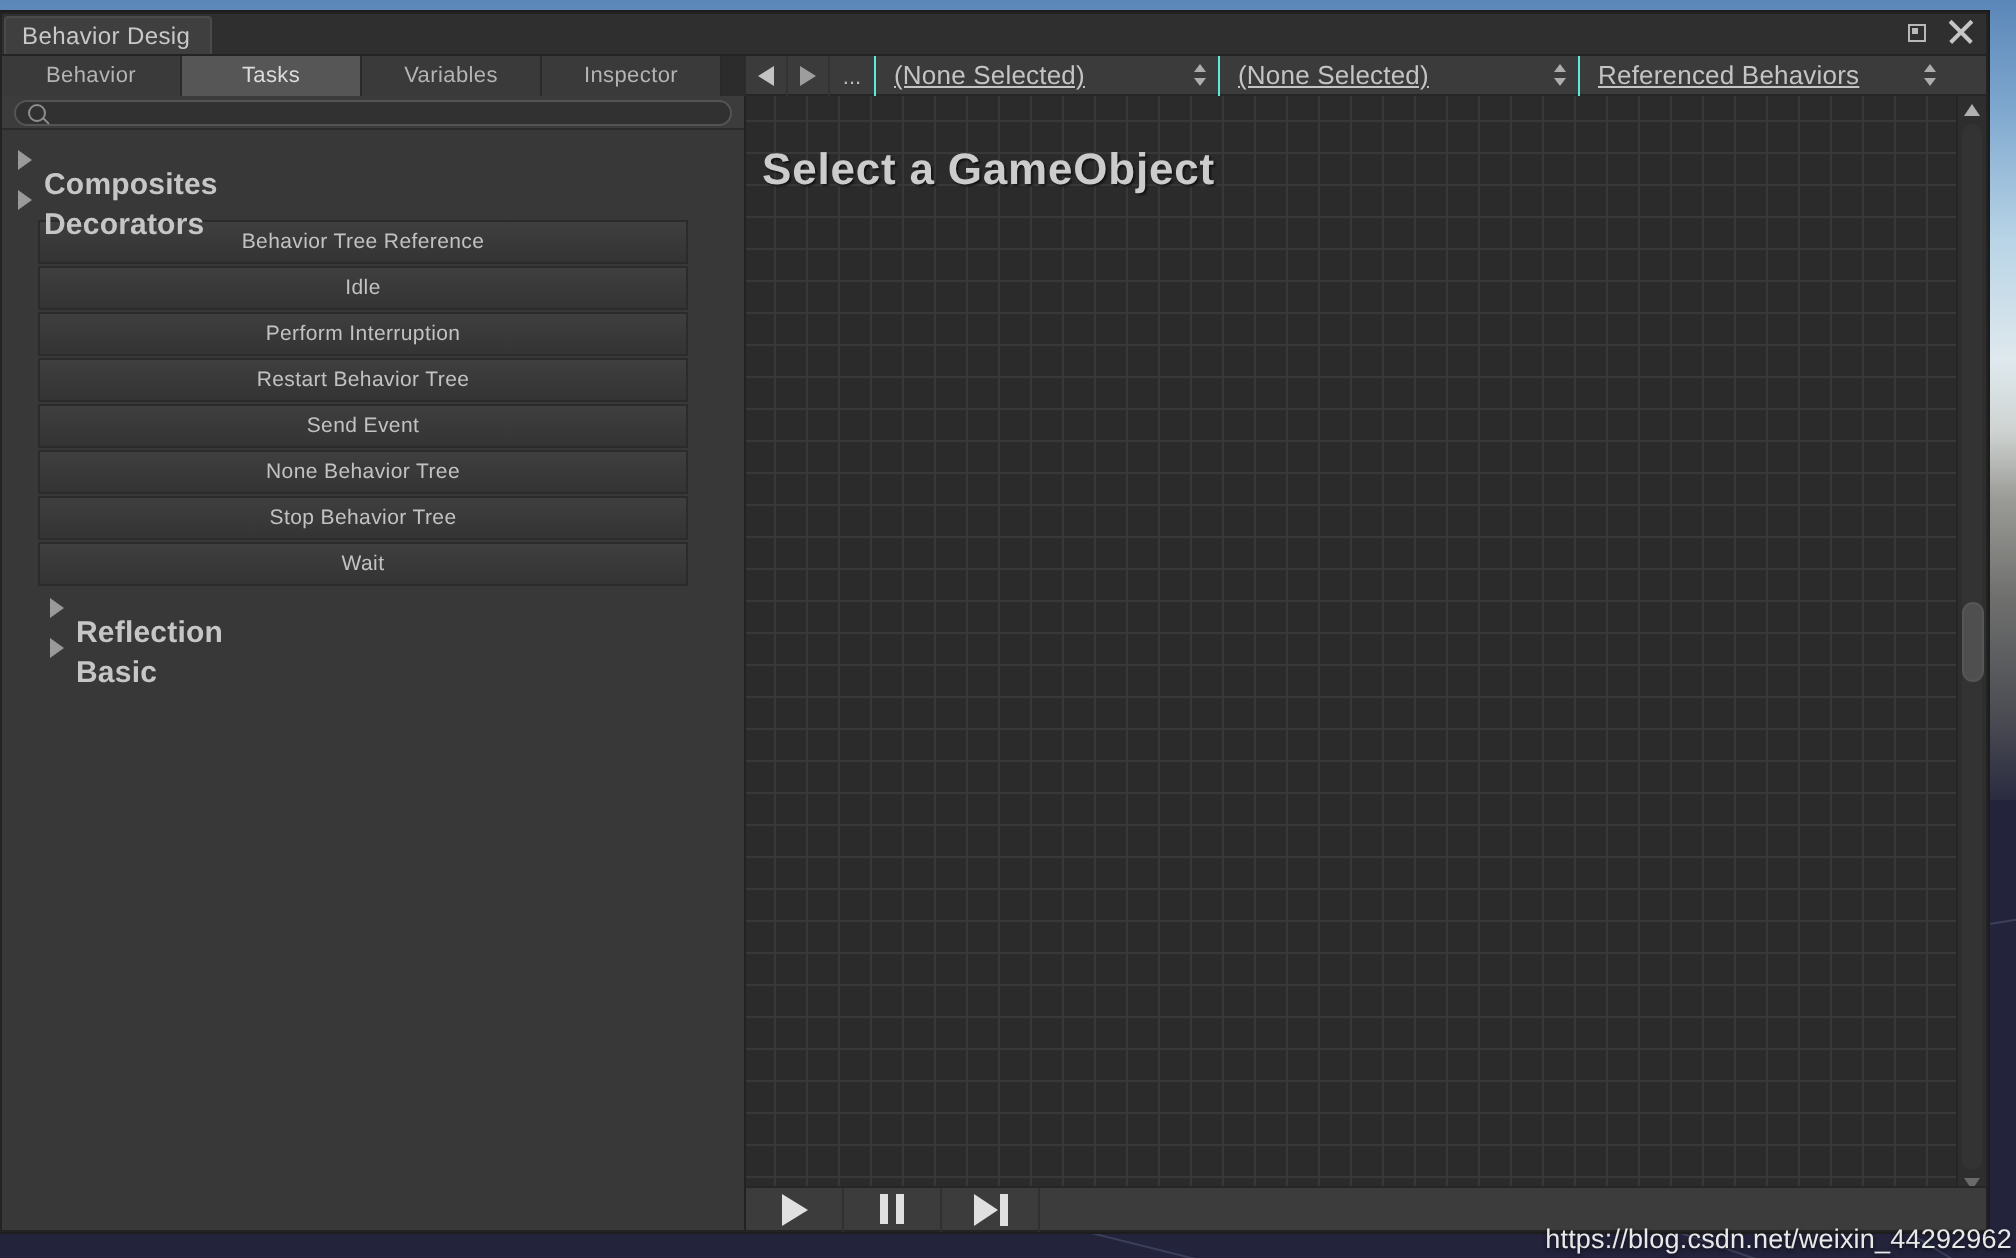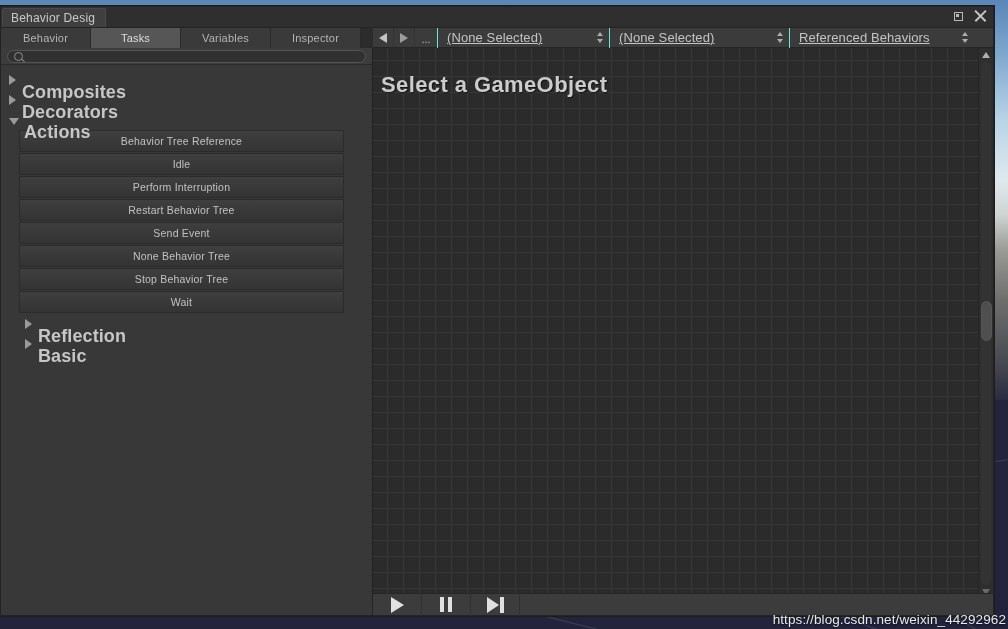--- a/index.html
+++ b/index.html
@@ -219,21 +219,21 @@
     border-left: 7px solid #9a9a9a;
   }
   .foldout.open {
     border-left: 5px solid transparent;
     border-right: 5px solid transparent;
     border-top: 7px solid #9a9a9a;
     border-bottom: none;
     margin-right: 5px; margin-top: 2px;
   }
   .cat-label {
-    font-size: 18px; font-weight: bold; color: #c6c6c6;
+    font-size: 15px; font-weight: bold; color: #c6c6c6;
     letter-spacing: .1px;
     margin-top: 24px;
   }
 
   .task-btn {
     margin: 0 0 1px 18px;
     width: 325px; height: 22px;
     background: linear-gradient(to bottom, #3f3f3f 0%, #393939 50%, #343434 100%);
     border: 1px solid #2b2b2b;
     box-sizing: border-box;
@@ -448,24 +448,20 @@
 
     <div id="task-list">
       <div class="cat-row">
         <span class="foldout"></span>
         <span class="cat-label">Composites</span>
       </div>
       <div class="cat-row">
         <span class="foldout"></span>
         <span class="cat-label">Decorators</span>
       </div>
-      <div class="cat-row">
-        <span class="foldout open"></span>
-        <span class="cat-label">Actions</span>
-      </div>
 
       <div class="task-btn">
           <span>Behavior Tree Reference</span>
         </div>
       <div class="task-btn">
           <span>Idle</span>
         </div>
       <div class="task-btn">
           <span>Perform Interruption</span>
         </div>

